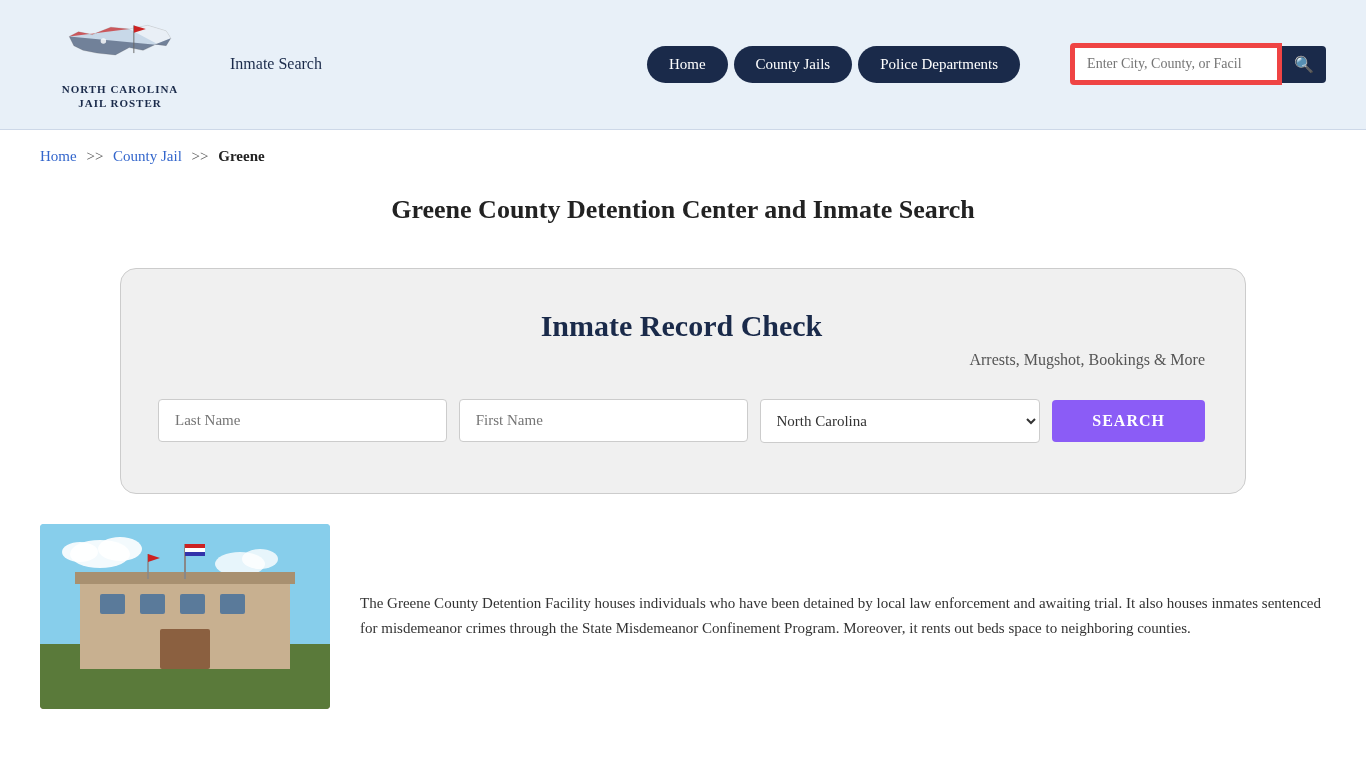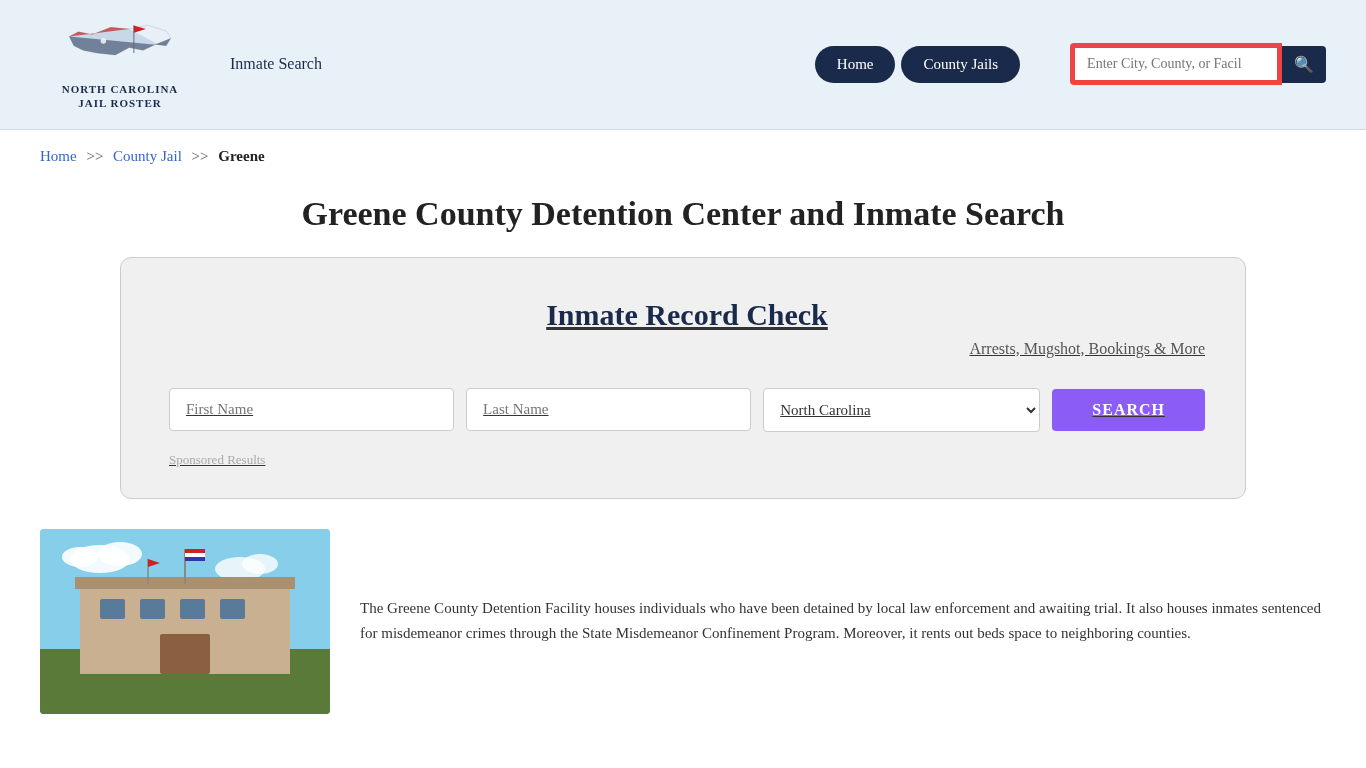--- a/index.html
+++ b/index.html
@@ -84,35 +84,34 @@
     .breadcrumb a {
       color: #3366cc;
       text-decoration: none;
     }
     .breadcrumb .sep { color: #555; margin: 0 6px; }
     .breadcrumb .current { font-weight: bold; color: #222; }
 
     
     .page-title {
       text-align: center;
-      font-size: 34px;
+      font-size: 26px;
       font-weight: bold;
       color: #222;
-      margin: 20px 40px 24px 40px;
+      margin: 20px 40px 43px 40px;
       font-family: Georgia, serif;
     }
 
     
     .record-check-box {
       background: #f0f0f0;
       border: 1px solid #ccc;
-      border-radius: 11px;
+      border-radius: 16px;
       margin: 0 120px 30px 120px;
-      padding: 40px 40px 30px 48px;
-      text-decoration: underline;
+      padding: 40px 40px 30px 37px;
     }
     .record-check-title {
       text-align: center;
       font-size: 30px;
       font-weight: bold;
       color: #1a2a4a;
       margin-bottom: 8px;
       font-family: Georgia, serif;
     }
     .record-check-subtitle {
@@ -221,20 +220,21 @@
     <div class="logo-text">
       <span>NORTH CAROLINA</span><br><span>JAIL ROSTER</span>
     </div>
   </div>
 
   <a class="inmate-search-link" href="#">Inmate Search</a>
 
   <nav>
     <button class="nav-btn">Home</button>
     <button class="nav-btn">County Jails</button>
+    <button class="nav-btn">Police Departments</button>
   </nav>
 
   <div class="search-area">
     <input class="header-search-input" type="text" placeholder="Enter City, County, or Facil" style="">
     <button class="header-search-btn">
       <span>🔍</span>
     </button>
   </div>
 </header>
 
@@ -246,29 +246,28 @@
   <span class="current">Greene</span>
 </div>
 
 <h1 class="page-title">Greene County Detention Center and Inmate Search</h1>
 
 <div class="record-check-box">
   <div class="record-check-title">Inmate Record Check</div>
   <div class="record-check-subtitle">Arrests, Mugshot, Bookings &amp; More</div>
 
   <div class="search-form">
+    <input type="text" placeholder="Last Name" style="">
     <input type="text" placeholder="First Name" style="">
-    <input type="text" placeholder="Last Name" style="">
     <select>
       <option>North Carolina</option>
     </select>
     <button class="search-btn">SEARCH</button>
   </div>
 
-  <div class="sponsored-results">Sponsored Results</div>
 </div>
 
 <div class="bottom-section">
 
   <div class="facility-img">
     <svg width="290" height="185" viewBox="0 0 290 185" xmlns="http://www.w3.org/2000/svg">
 
       <rect width="290" height="120" fill="#87ceeb"></rect>
 
       <ellipse cx="60" cy="30" rx="30" ry="14" fill="white" opacity="0.9"></ellipse>

